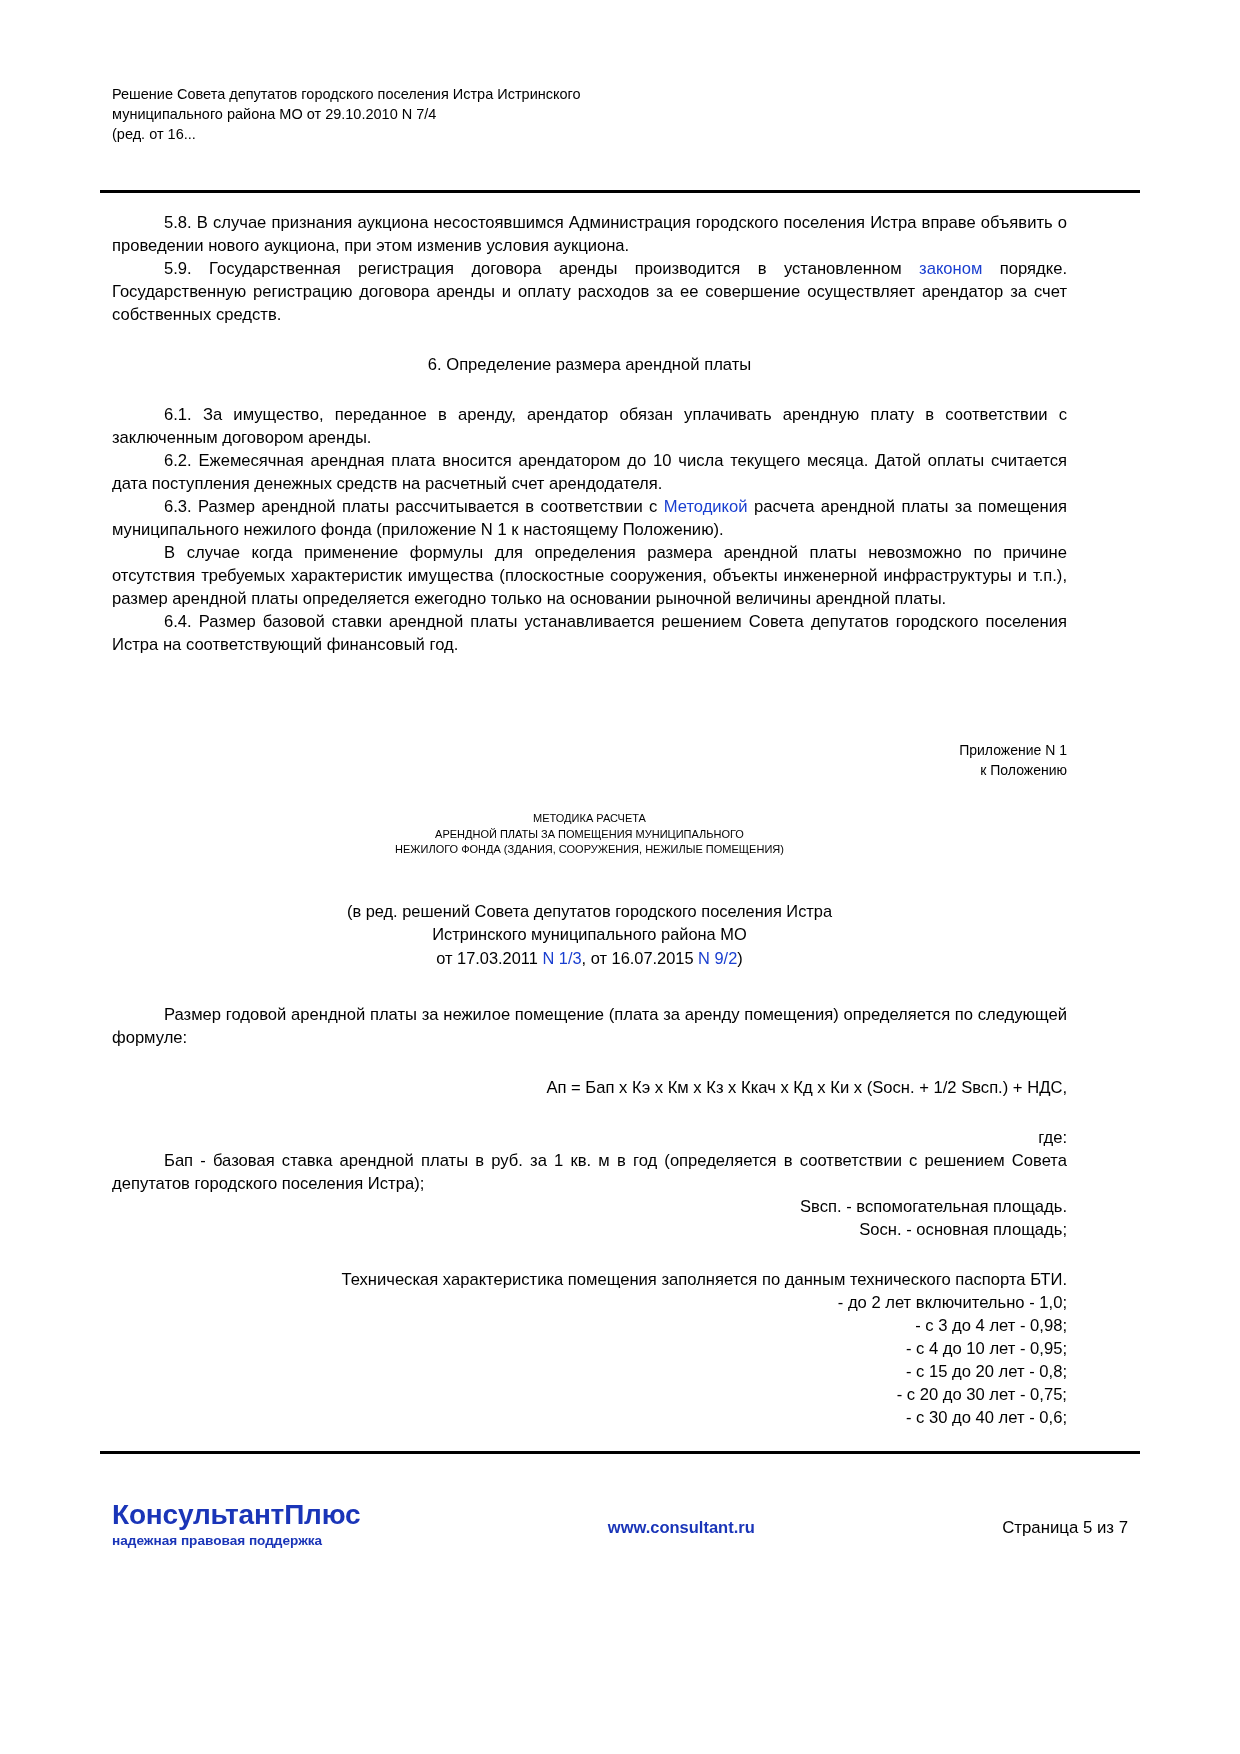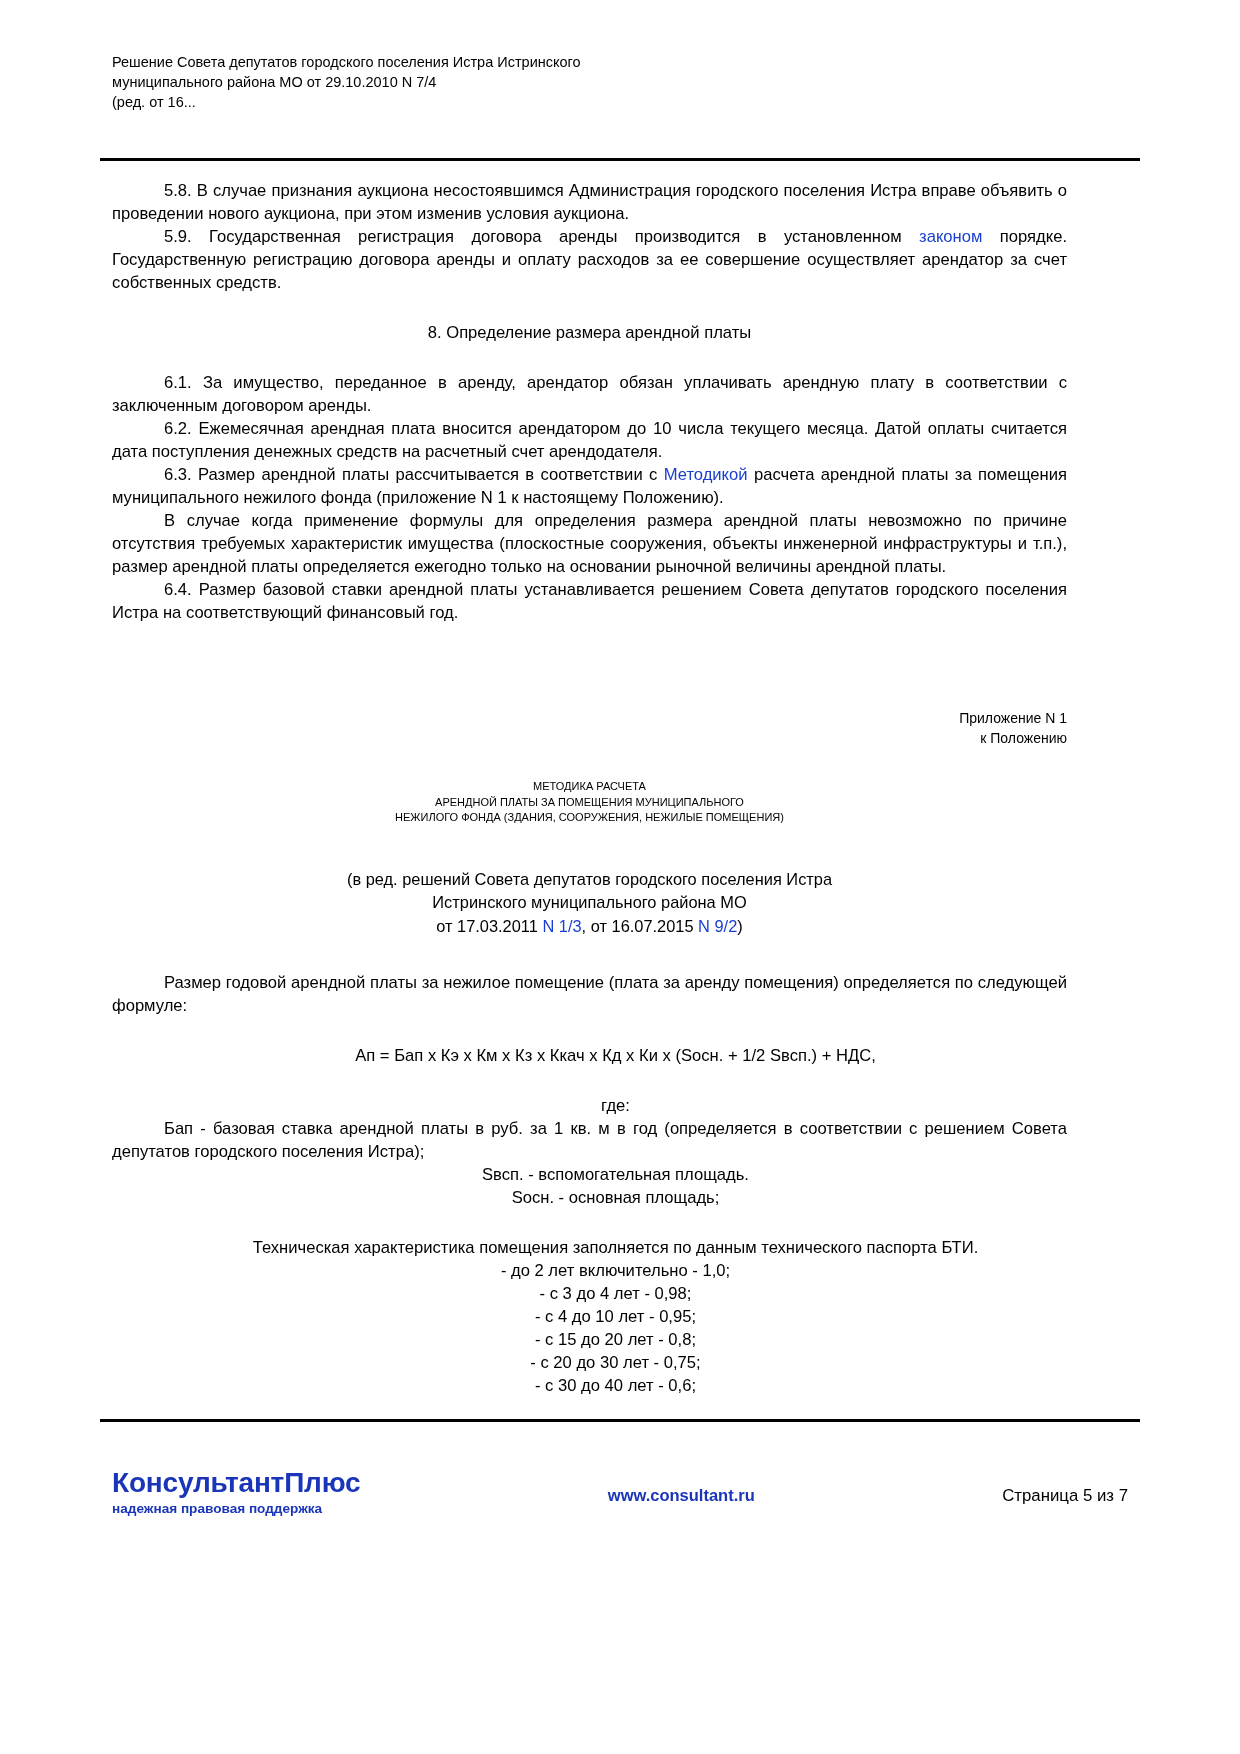--- a/index.html
+++ b/index.html
@@ -15,20 +15,21 @@
     position: relative;
     overflow: hidden;
   }
 
   .page {
     position: relative;
     width: 1240px;
     height: 1556px;
     box-sizing: border-box;
     padding: 16px;
+    margin-top: 32px;
   }
 
   
   .doc-header {
     position: absolute;
     top: 52px;
     left: 112px;
     right: 112px;
     display: flex;
     justify-content: space-between;
@@ -79,21 +80,21 @@
     text-justify: inter-word;
   }
   p.indent {
     text-indent: 52px;
   }
   p.center {
     text-align: center;
     text-indent: 0;
   }
   p.nojust {
-    text-align: center;
+    text-align: right;
   }
   .spacer-md { height: 27px; }
 
   
   .appendix-block {
     position: absolute;
     top: 709px;
     left: 112px;
     width: 955px;
     font-size: 14px;
@@ -194,21 +195,21 @@
   <div class="rule-top"></div>
 
   <div class="body-area">
 
     <p class="indent">5.8. В случае признания аукциона несостоявшимся Администрация городского поселения Истра вправе объявить о проведении нового аукциона, при этом изменив условия аукциона.</p>
 
     <p class="indent"><span>5.9. Государственная регистрация договора аренды производится в установленном </span><span class="link-blue">законом</span><span> порядке. Государственную регистрацию договора аренды и оплату расходов за ее совершение осуществляет арендатор за счет собственных средств.</span></p>
 
     <div class="spacer-md"></div>
 
-    <p class="center">8. Определение размера арендной платы</p>
+    <p class="center">6. Определение размера арендной платы</p>
 
     <div class="spacer-md"></div>
 
     <p class="indent">6.1. За имущество, переданное в аренду, арендатор обязан уплачивать арендную плату в соответствии с заключенным договором аренды.</p>
     <p class="indent">6.2. Ежемесячная арендная плата вносится арендатором до 10 числа текущего месяца. Датой оплаты считается дата поступления денежных средств на расчетный счет арендодателя.</p>
 
     <p class="indent"><span>6.3. Размер арендной платы рассчитывается в соответствии с </span><span class="link-blue">Методикой</span><span> расчета арендной платы за помещения муниципального нежилого фонда (приложение N 1 к настоящему Положению).</span></p>
 
     <p class="indent">В случае когда применение формулы для определения размера арендной платы невозможно по причине отсутствия требуемых характеристик имущества (плоскостные сооружения, объекты инженерной инфраструктуры и т.п.), размер арендной платы определяется ежегодно только на основании рыночной величины арендной платы.</p>
 

